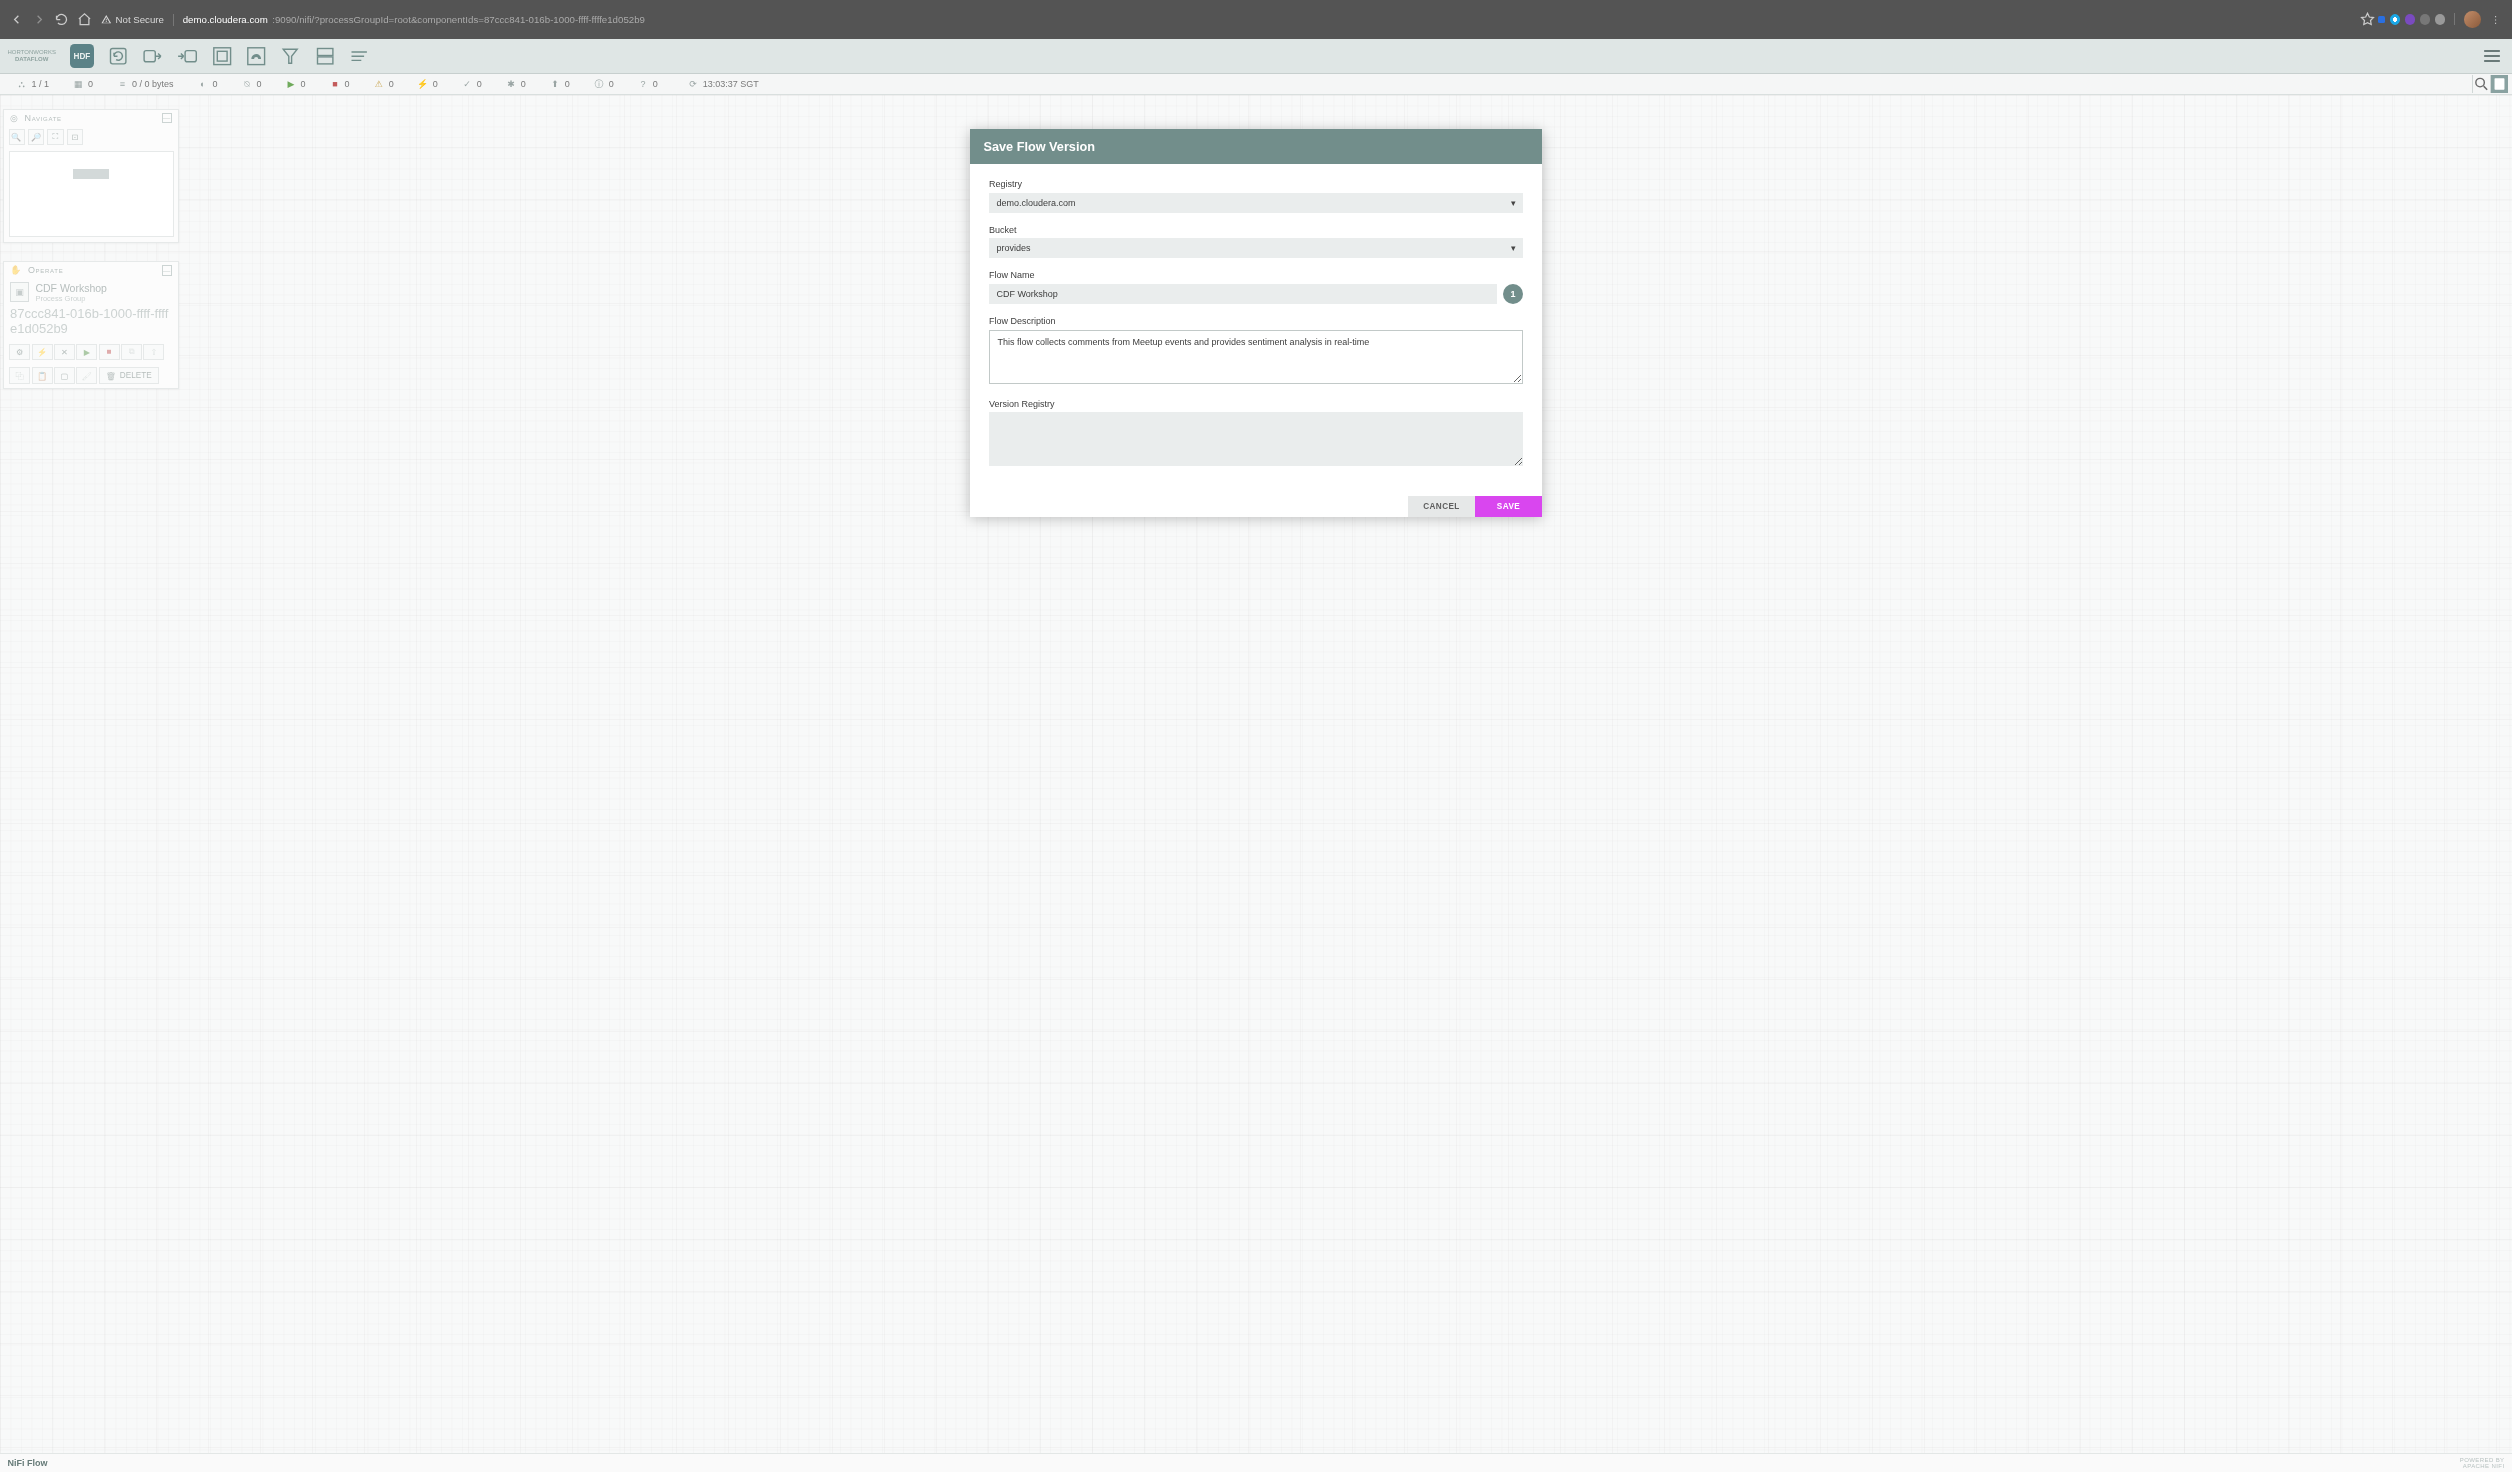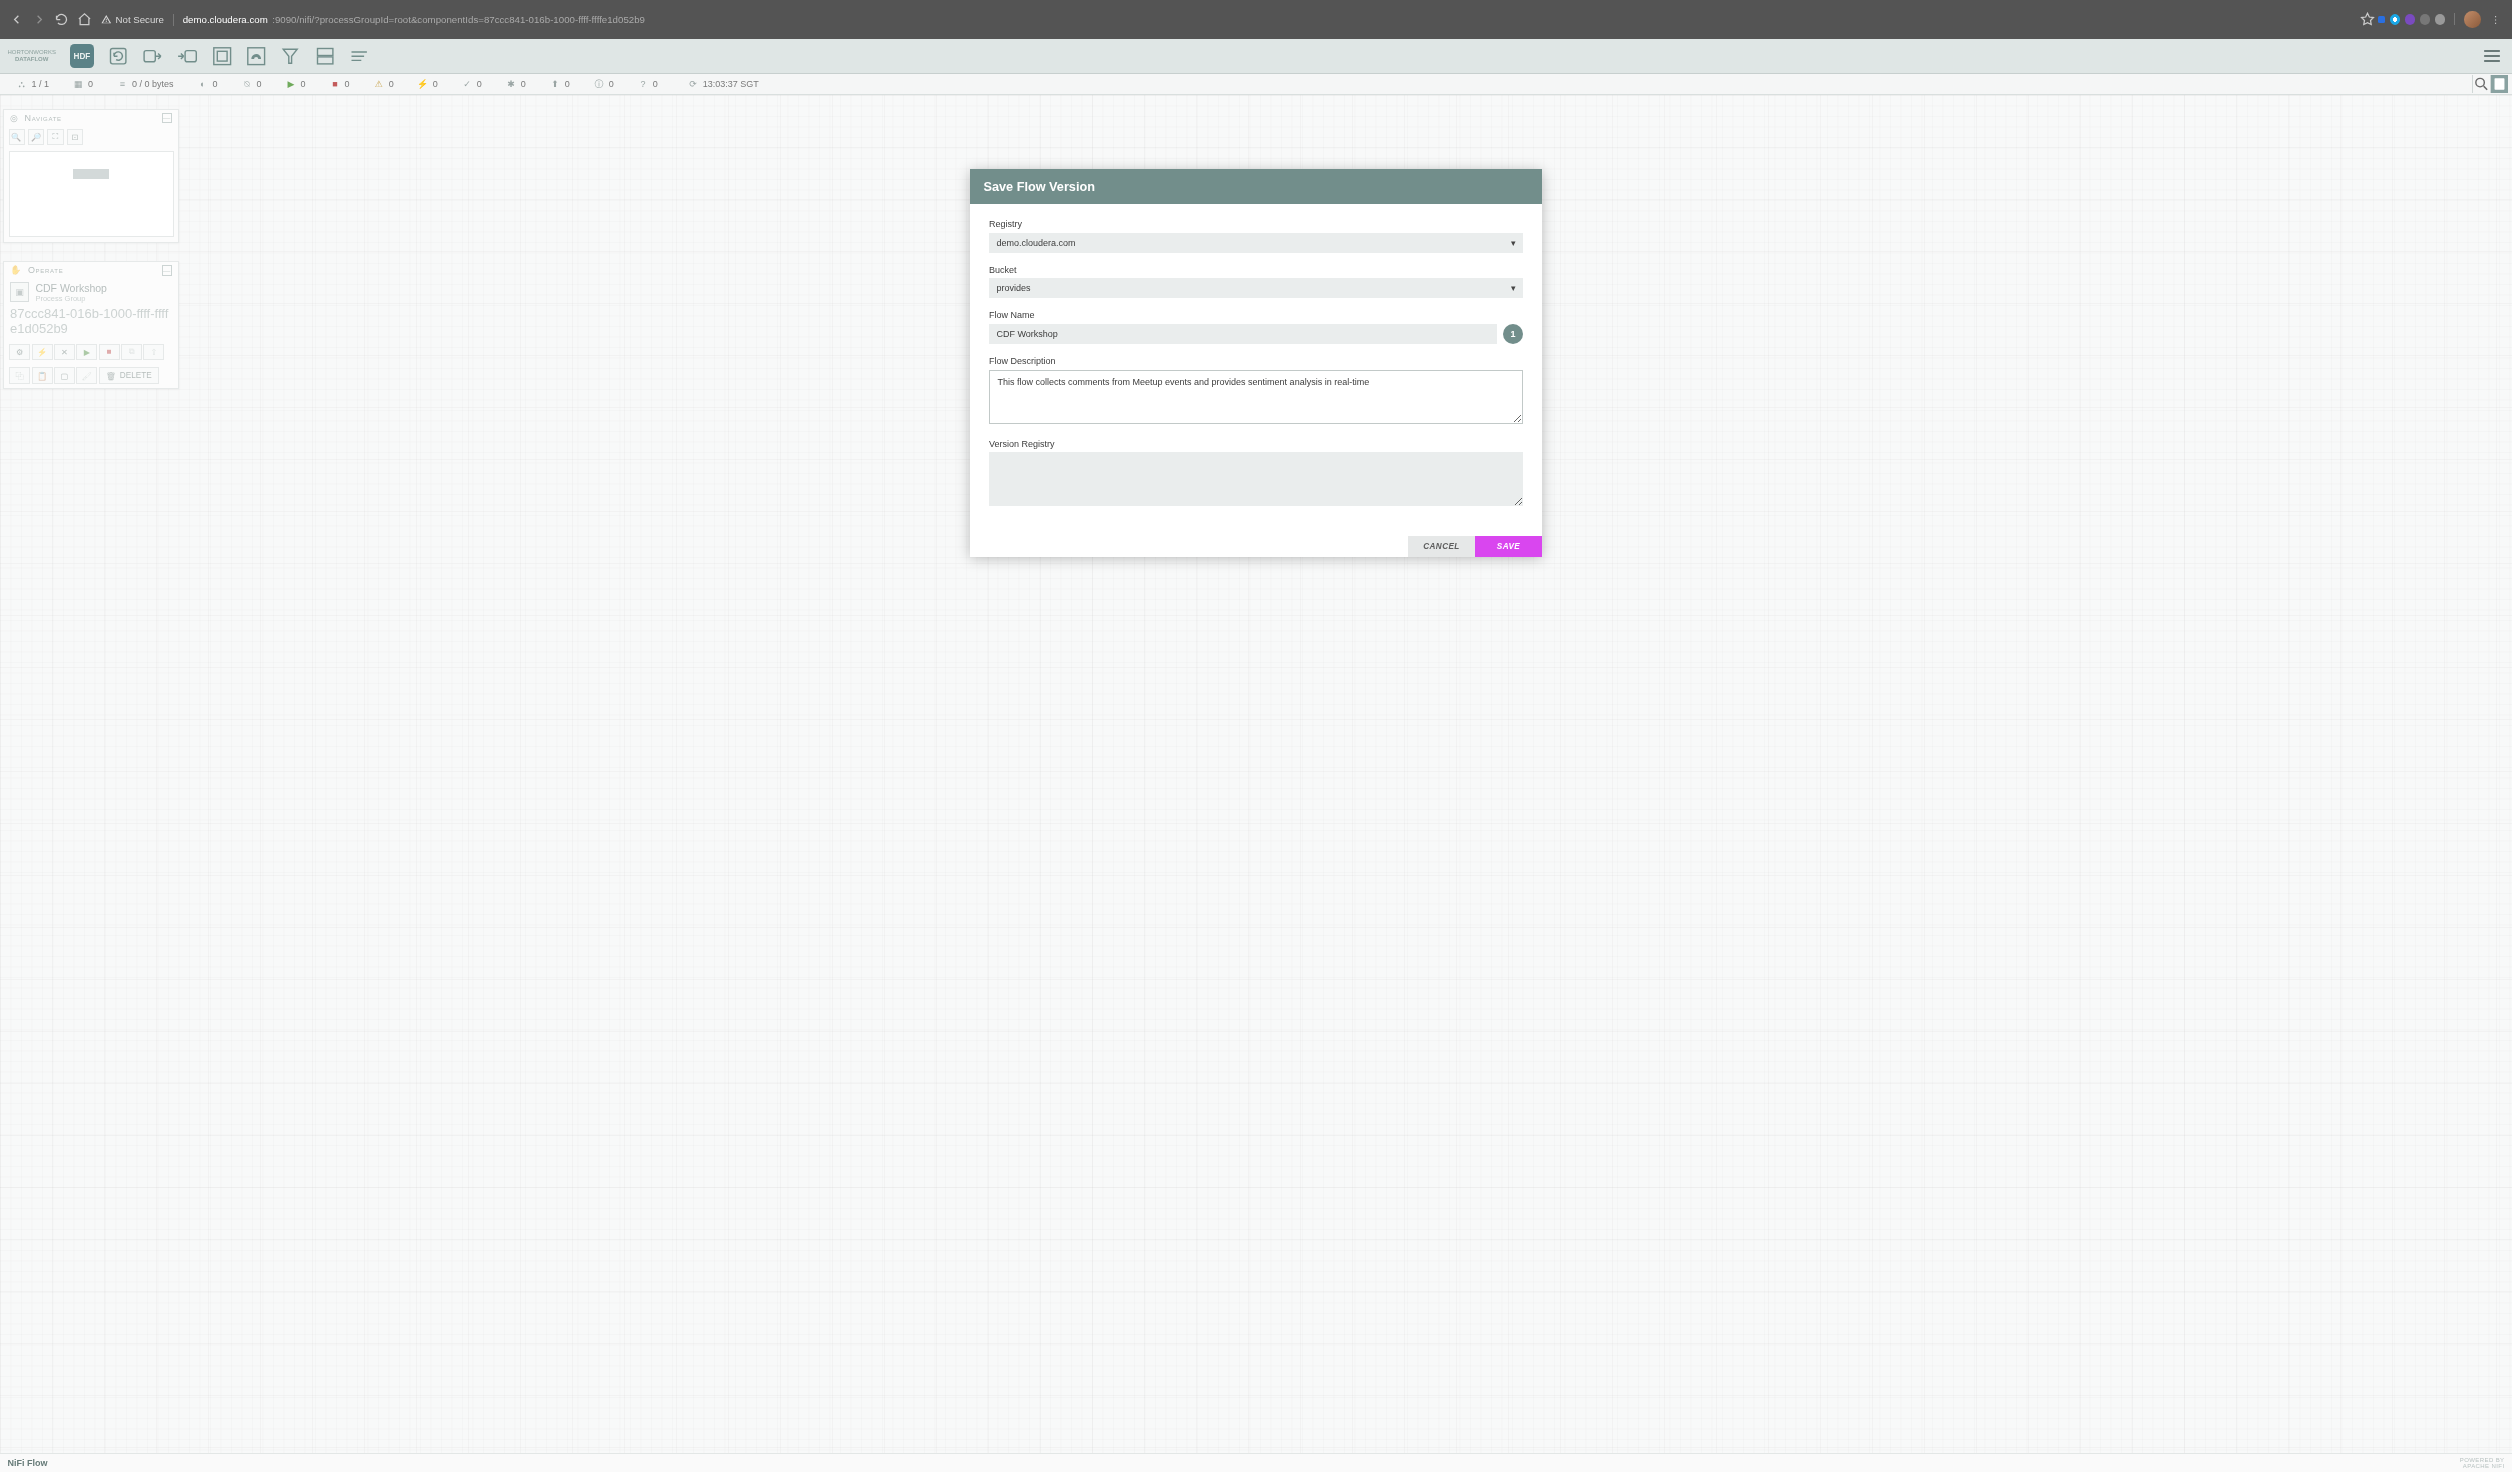--- a/index.html
+++ b/index.html
@@ -68,34 +68,34 @@
 .delete-btn { height:16.4px; padding:0 6px; border:0.7px solid #c7cfce; margin:0.7px; display:flex; align-items:center; gap:3.7px; color:#5e6f6d; font-size:8.2px; background:#f1f4f3; }
 
 
 .footer { position:absolute; bottom:0; left:0; right:0; height:18.7px; background:#fafafa; border-top:0.7px solid #e3e7e6; display:flex; align-items:center; padding:0 7.5px; font-size:9px; color:#667b78; }
 .footer .powered { margin-left:auto; font-size:6px; color:#b8c2c1; text-align:right; line-height:1; letter-spacing:0.4px; }
 
 
 .overlay { position:absolute; inset:0; background:rgba(255,255,255,0.55); display:flex; align-items:flex-start; justify-content:center; }
 
 
-.dialog { margin-top:74px; width:572px; background:#fff; box-shadow:0 2.2px 13.5px rgba(0,0,0,.25); }
+.dialog { margin-top:34px; width:572px; background:#fff; box-shadow:0 2.2px 13.5px rgba(0,0,0,.25); }
 .dlg-head { background:#728e8b; color:#fff; padding:10.5px 13.5px; font-size:12.7px; font-weight:600; }
 .dlg-body { padding:15px 19px 27px; }
 .fld-label { font-size:9px; color:#3d3d3d; font-weight:500; margin-bottom:3.7px; }
 .select { height:20px; background:#eaeded; display:flex; align-items:center; padding:0 7.5px; font-size:9px; color:#3d3d3d; position:relative; margin-bottom:12px; }
 .select .caret { position:absolute; right:7.5px; color:#444; }
 .flow-name-row { display:flex; align-items:center; gap:6px; margin-bottom:12px; }
 .text-input { flex:1; height:20px; background:#eaeded; display:flex; align-items:center; padding:0 7.5px; font-size:9px; color:#3d3d3d; border:none; outline:none; }
 .ver-badge { width:20px; height:20px; border-radius:50%; background:#728e8b; color:#fff; display:flex; align-items:center; justify-content:center; font-size:9px; font-weight:600; }
 textarea.desc { width:100%; height:54px; border:0.7px solid #c2c9c8; background:#fff; padding:6px 7.5px; font-size:9px; color:#3d3d3d; resize:both; resize:vertical; font-family:inherit; outline:none; margin-bottom:12px; }
 textarea.comments { width:100%; height:54px; border:none; background:#eaeded; padding:6px 7.5px; font-size:9px; color:#3d3d3d; resize:vertical; font-family:inherit; outline:none; }
 .dlg-foot { display:flex; }
 .dlg-foot .spacer { flex:1; }
-.dlg-btn { width:67px; height:21px; display:flex; align-items:center; justify-content:center; font-size:8.2px; font-weight:600; letter-spacing:0.4px;font-style:italic; }
+.dlg-btn { width:67px; height:21px; display:flex; align-items:center; justify-content:center; font-size:8.2px; font-weight:600; letter-spacing:0.4px; }
 .btn-cancel { background:#e6e8e8; color:#5e5e5e; }
 .btn-save { background:#d946ef; color:#fff; }
 
 svg { width:100%; height:100%; }
 .ico { width:10.5px; height:10.5px; }
 </style>
 </head>
 <body>
 
 <div class="browser-bar">

